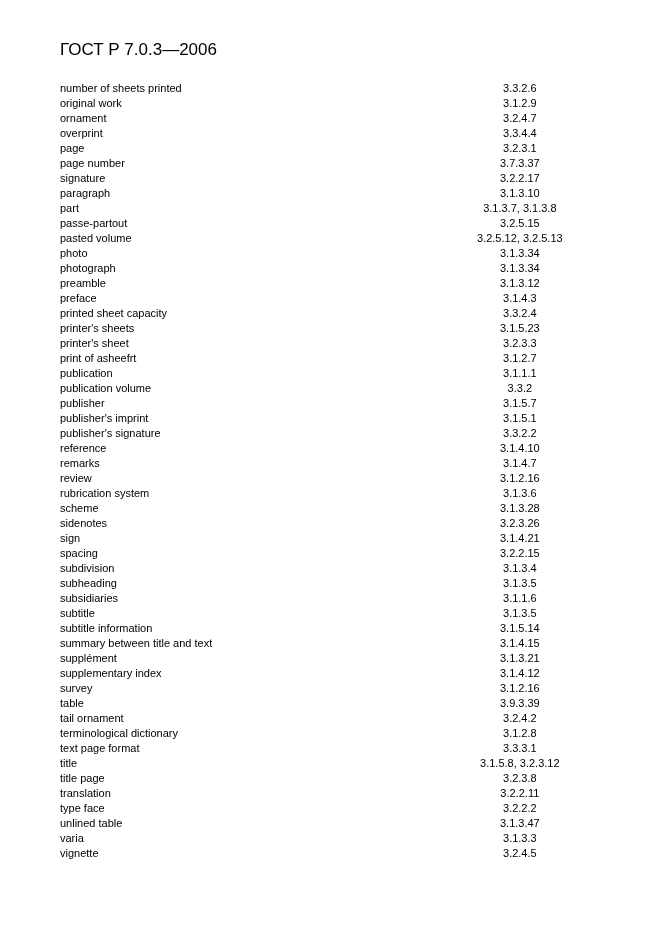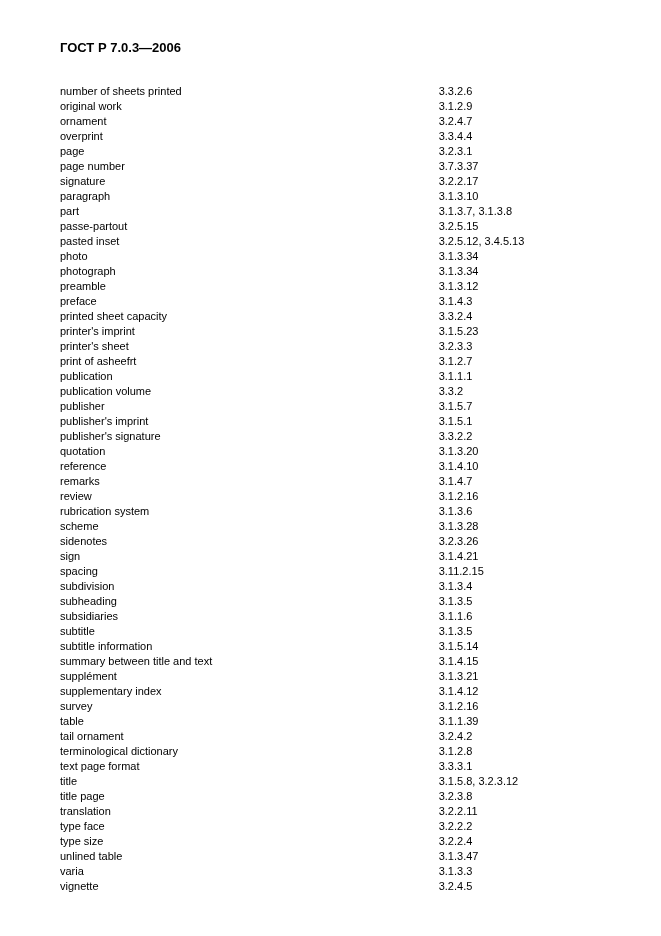--- a/index.html
+++ b/index.html
@@ -6,38 +6,38 @@
     body {
       background: #ffffff;
       font-family: Arial, Helvetica, sans-serif;
       font-size: 11px;
       color: #000000;
       padding: 40px 60px;
       width: 661px;
       min-height: 936px;
     }
     .header {
-      font-weight: bold;
-      font-size: 13px;
-      margin-bottom: 28px;
+      font-weight: normal;
+      font-size: 17px;
+      margin-bottom: 20px;
     }
     .index-table {
       width: 100%;
       border-collapse: collapse;
     }
     .index-table tr td {
       padding: 1.5px 0;
       font-size: 11px;
       vertical-align: top;
     }
     .index-table tr td:first-child {
       width: 70%;
     }
     .index-table tr td:last-child {
-      text-align: left;
+      text-align: center;
       white-space: nowrap;
     }
   </style>
 </head>
 <body>
 
 <div class="header">
   <span>ГОСТ Р 7.0.3—2006</span>
 </div>
 
@@ -77,22 +77,22 @@
       </tr>
       <tr>
         <td>part</td>
         <td>3.1.3.7, 3.1.3.8</td>
       </tr>
       <tr>
         <td>passe-partout</td>
         <td>3.2.5.15</td>
       </tr>
       <tr>
-        <td>pasted inset</td>
-        <td>3.2.5.12, 3.4.5.13</td>
+        <td>pasted volume</td>
+        <td>3.2.5.12, 3.2.5.13</td>
       </tr>
       <tr>
         <td>photo</td>
         <td>3.1.3.34</td>
       </tr>
       <tr>
         <td>photograph</td>
         <td>3.1.3.34</td>
       </tr>
       <tr>
@@ -101,21 +101,21 @@
       </tr>
       <tr>
         <td>preface</td>
         <td>3.1.4.3</td>
       </tr>
       <tr>
         <td>printed sheet capacity</td>
         <td>3.3.2.4</td>
       </tr>
       <tr>
-        <td>printer's imprint</td>
+        <td>printer's sheets</td>
         <td>3.1.5.23</td>
       </tr>
       <tr>
         <td>printer's sheet</td>
         <td>3.2.3.3</td>
       </tr>
       <tr>
         <td>print of asheefrt</td>
         <td>3.1.2.7</td>
       </tr>
@@ -133,24 +133,20 @@
       </tr>
       <tr>
         <td>publisher's imprint</td>
         <td>3.1.5.1</td>
       </tr>
       <tr>
         <td>publisher's signature</td>
         <td>3.3.2.2</td>
       </tr>
       <tr>
-        <td>quotation</td>
-        <td>3.1.3.20</td>
-      </tr>
-      <tr>
         <td>reference</td>
         <td>3.1.4.10</td>
       </tr>
       <tr>
         <td>remarks</td>
         <td>3.1.4.7</td>
       </tr>
       <tr>
         <td>review</td>
         <td>3.1.2.16</td>
@@ -166,21 +162,21 @@
       <tr>
         <td>sidenotes</td>
         <td>3.2.3.26</td>
       </tr>
       <tr>
         <td>sign</td>
         <td>3.1.4.21</td>
       </tr>
       <tr>
         <td>spacing</td>
-        <td>3.11.2.15</td>
+        <td>3.2.2.15</td>
       </tr>
       <tr>
         <td>subdivision</td>
         <td>3.1.3.4</td>
       </tr>
       <tr>
         <td>subheading</td>
         <td>3.1.3.5</td>
       </tr>
       <tr>
@@ -206,21 +202,21 @@
       <tr>
         <td>supplementary index</td>
         <td>3.1.4.12</td>
       </tr>
       <tr>
         <td>survey</td>
         <td>3.1.2.16</td>
       </tr>
       <tr>
         <td>table</td>
-        <td>3.1.1.39</td>
+        <td>3.9.3.39</td>
       </tr>
       <tr>
         <td>tail ornament</td>
         <td>3.2.4.2</td>
       </tr>
       <tr>
         <td>terminological dictionary</td>
         <td>3.1.2.8</td>
       </tr>
       <tr>
@@ -235,24 +231,20 @@
         <td>title page</td>
         <td>3.2.3.8</td>
       </tr>
       <tr>
         <td>translation</td>
         <td>3.2.2.11</td>
       </tr>
       <tr>
         <td>type face</td>
         <td>3.2.2.2</td>
-      </tr>
-      <tr>
-        <td>type size</td>
-        <td>3.2.2.4</td>
       </tr>
       <tr>
         <td>unlined table</td>
         <td>3.1.3.47</td>
       </tr>
       <tr>
         <td>varia</td>
         <td>3.1.3.3</td>
       </tr>
       <tr>

